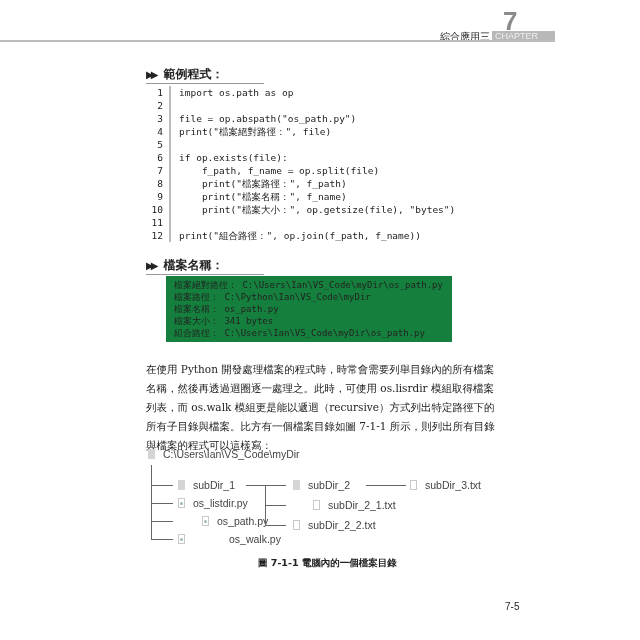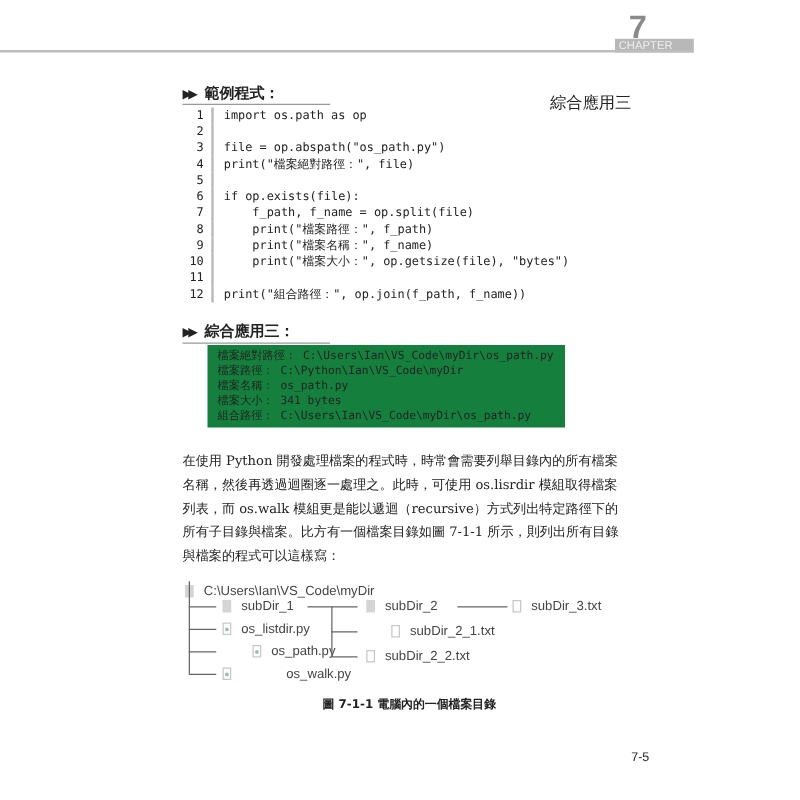--- a/index.html
+++ b/index.html
@@ -1,18 +1,18 @@
 <!DOCTYPE html>
 <html><head>
 <meta charset="utf-8">
 <style>
   html, body { margin:0; padding:0; }
   body { width:640px; height:640px; background:#ffffff; position:relative; overflow:hidden; font-family:"DejaVu Sans", sans-serif; color:#222; }
   .header-line { position:absolute; left:0; top:40px; width:555px; height:2px; background:#bdbdbd; }
-  .chapter-title { position:absolute; left:440px; top:30px; font-size:13px; color:#222;margin-top:43px; }
+  .chapter-title { position:absolute; left:440px; top:30px; font-size:10px; color:#222; }
   .chapter-box { position:absolute; left:492px; top:31px; width:63px; height:11px; background:#b8b8b8; color:#eee; font-size:9px; line-height:11px; padding-left:3px; box-sizing:border-box; font-family:"Liberation Sans", sans-serif; }
   .chapter-num { position:absolute; left:503px; top:6px; font-size:26px; font-weight:bold; color:#8a8a8a; font-family:"Liberation Sans", sans-serif; }
 
   .section-head { position:absolute; left:146px; font-size:12px; font-weight:bold; color:#222; }
   .section-head .arrow { font-size:10px; margin-right:4px; letter-spacing:-3px; }
   .section-line { position:absolute; left:146px; width:118px; height:1px; background:#999; }
 
   .code { position:absolute; left:148px; top:86px; font-family:"DejaVu Sans Mono", monospace; font-size:9.5px; color:#222; }
   .code .row { height:13px; line-height:13px; display:flex; }
   .code .ln { width:15px; text-align:right; padding-right:6px; border-right:2px solid #bbb; }
@@ -96,37 +96,37 @@
       <span class="tx"></span>
     </div>
   <div class="row">
       <span class="ln">12</span>
       <span class="tx">print("組合路徑：", op.join(f_path, f_name))</span>
     </div>
 </div>
 
 <div class="section-head" style="top:257px;">
   <span class="arrow">▶▶</span>
-  <span>綜合應用三：</span>
+  <span>檔案名稱：</span>
 </div>
 <div class="section-line" style="top:274px;"></div>
 
 <div class="output">
   <div class="row">檔案絕對路徑： C:\Users\Ian\VS_Code\myDir\os_path.py</div>
   <div class="row">檔案路徑： C:\Python\Ian\VS_Code\myDir</div>
   <div class="row">檔案名稱： os_path.py</div>
   <div class="row">檔案大小： 341 bytes</div>
   <div class="row">組合路徑： C:\Users\Ian\VS_Code\myDir\os_path.py</div>
 </div>
 
 <div class="para">在使用 Python 開發處理檔案的程式時，時常會需要列舉目錄內的所有檔案名稱，然後再透過迴圈逐一處理之。此時，可使用 os.lisrdir 模組取得檔案列表，而 os.walk 模組更是能以遞迴（recursive）方式列出特定路徑下的所有子目錄與檔案。比方有一個檔案目錄如圖 7-1-1 所示，則列出所有目錄與檔案的程式可以這樣寫：</div>
 
 <div class="tree">
 
-  <div class="node" style="left:0; top:19px;">
+  <div class="node" style="left:0; top:0;">
     <span class="ico folder"></span>
     <span>C:\Users\Ian\VS_Code\myDir</span>
   </div>
 
   <div class="vl" style="left:3px; top:17px; height:74px;"></div>
 
   <div class="hl" style="left:3px; top:37px; width:22px;"></div>
   <div class="hl" style="left:3px; top:55px; width:22px;"></div>
   <div class="hl" style="left:3px; top:73px; width:22px;"></div>
   <div class="hl" style="left:3px; top:91px; width:22px;"></div>

